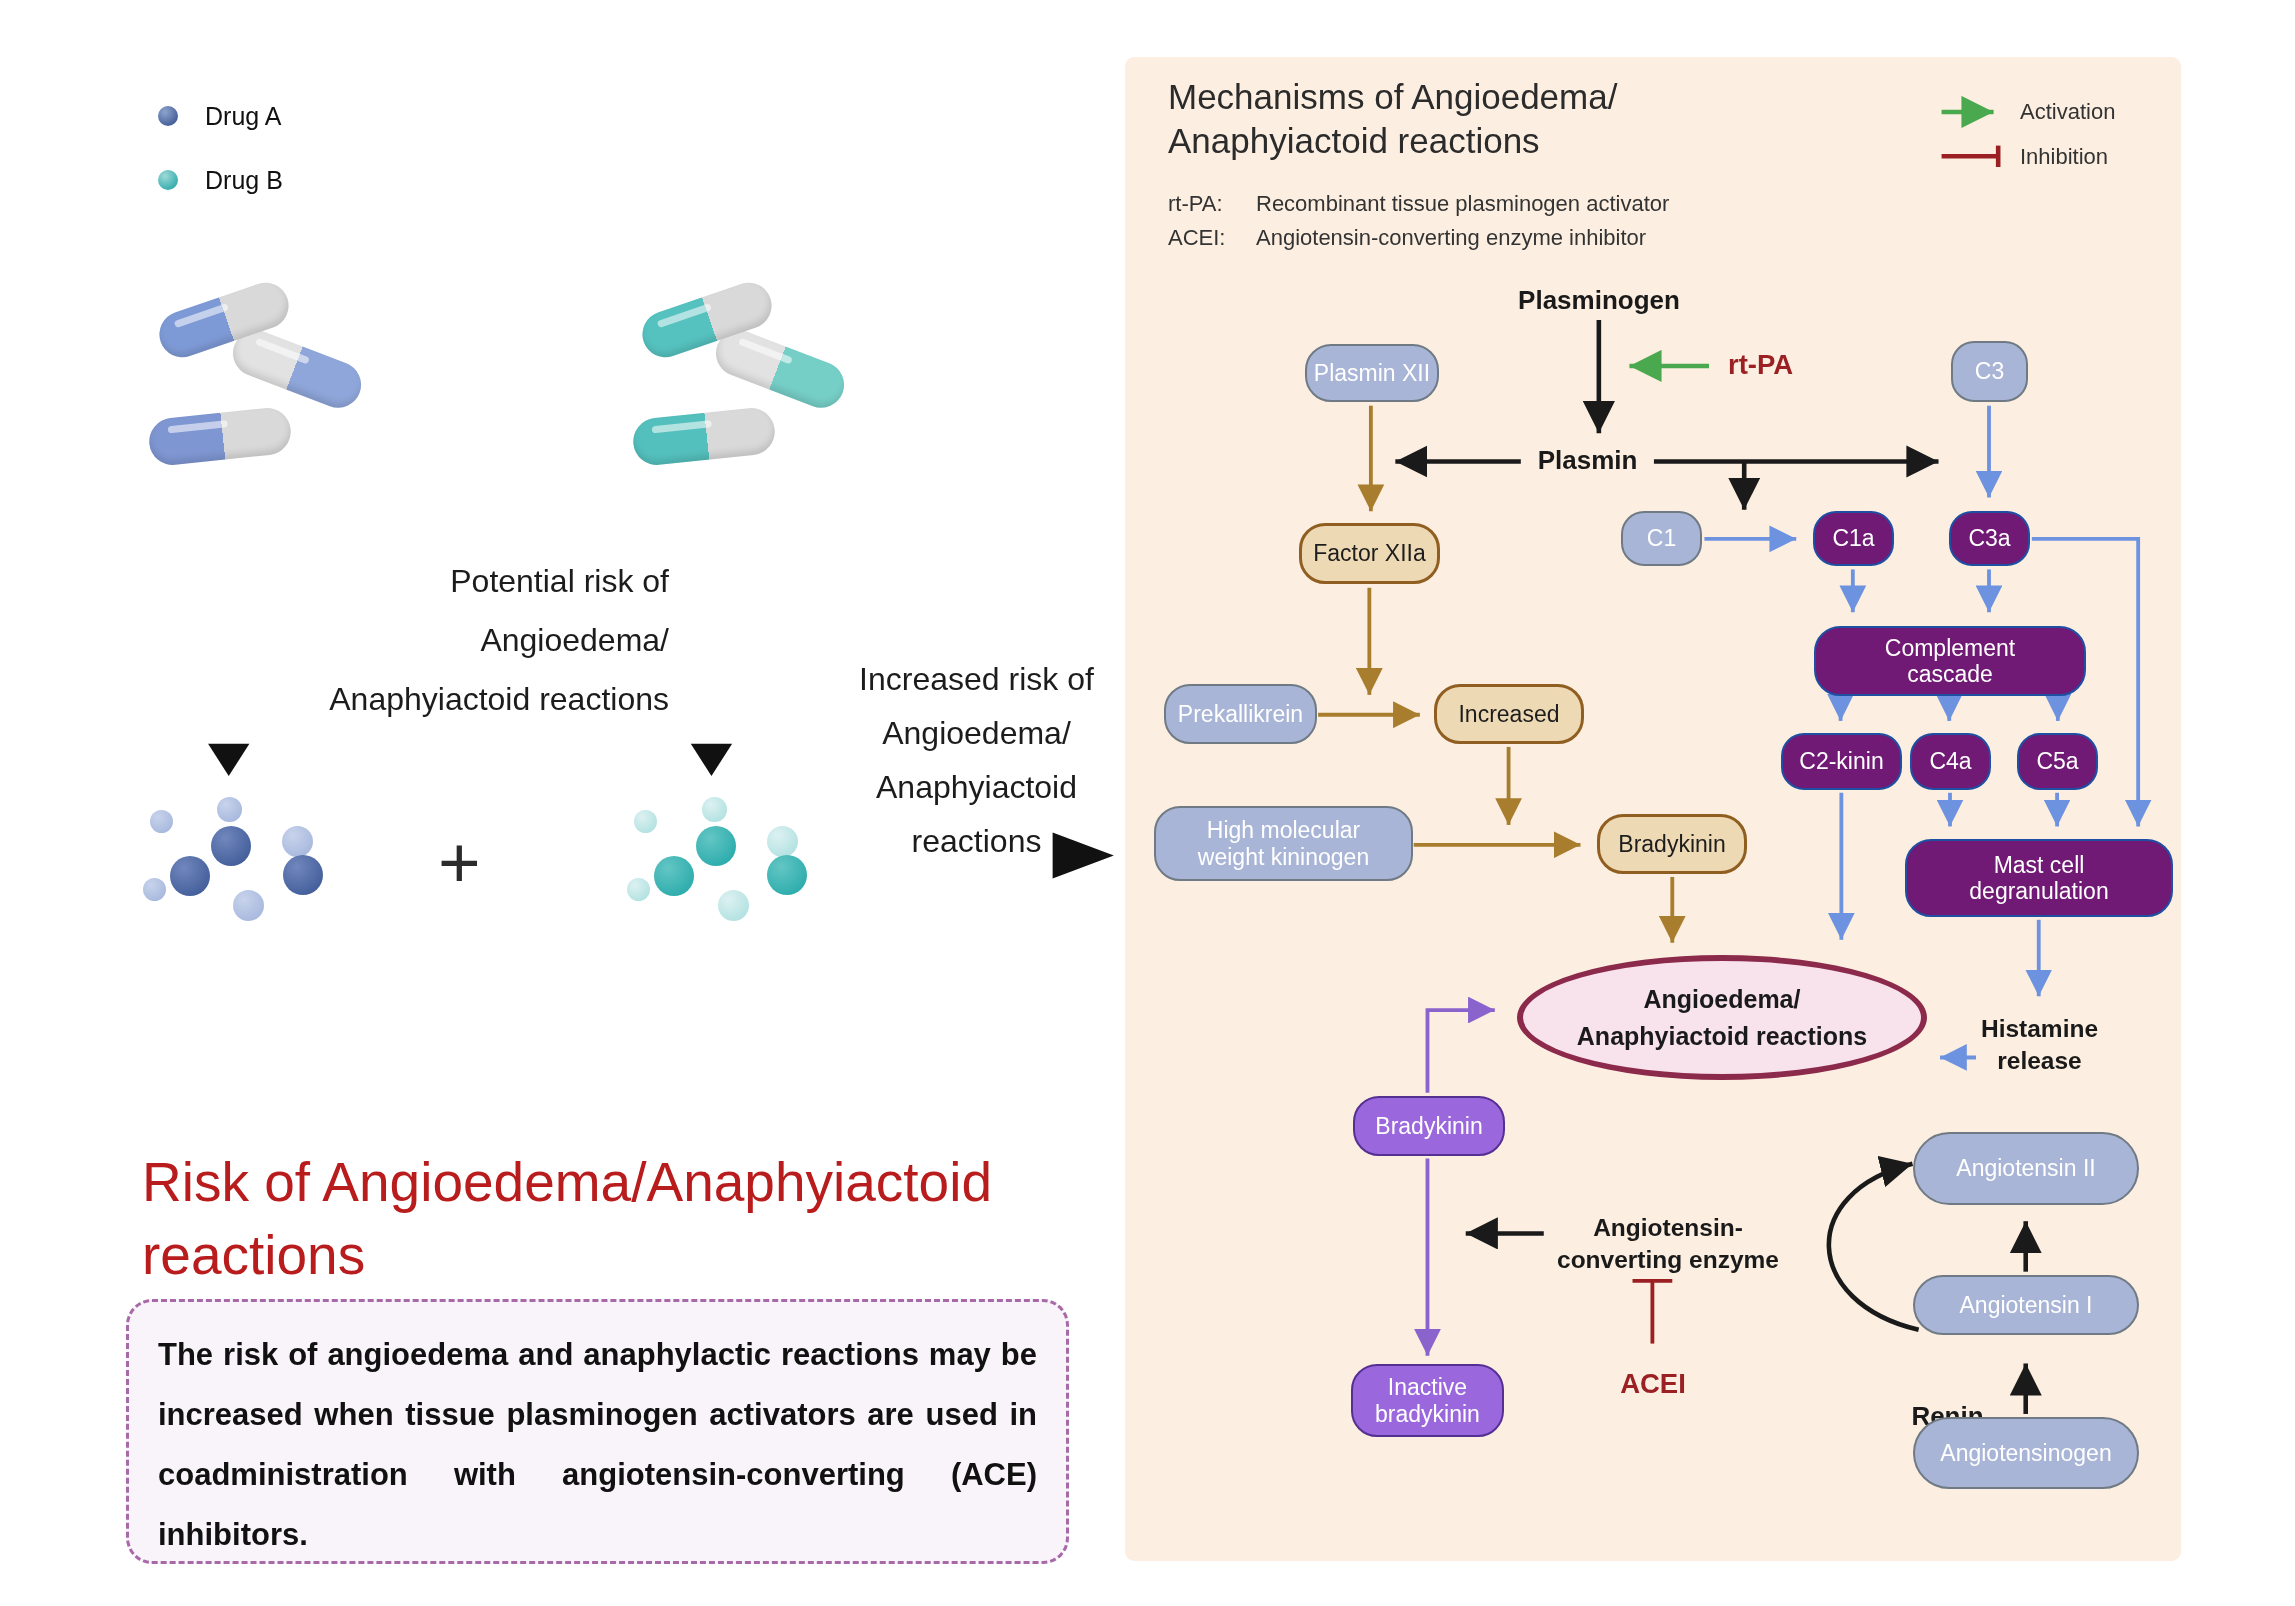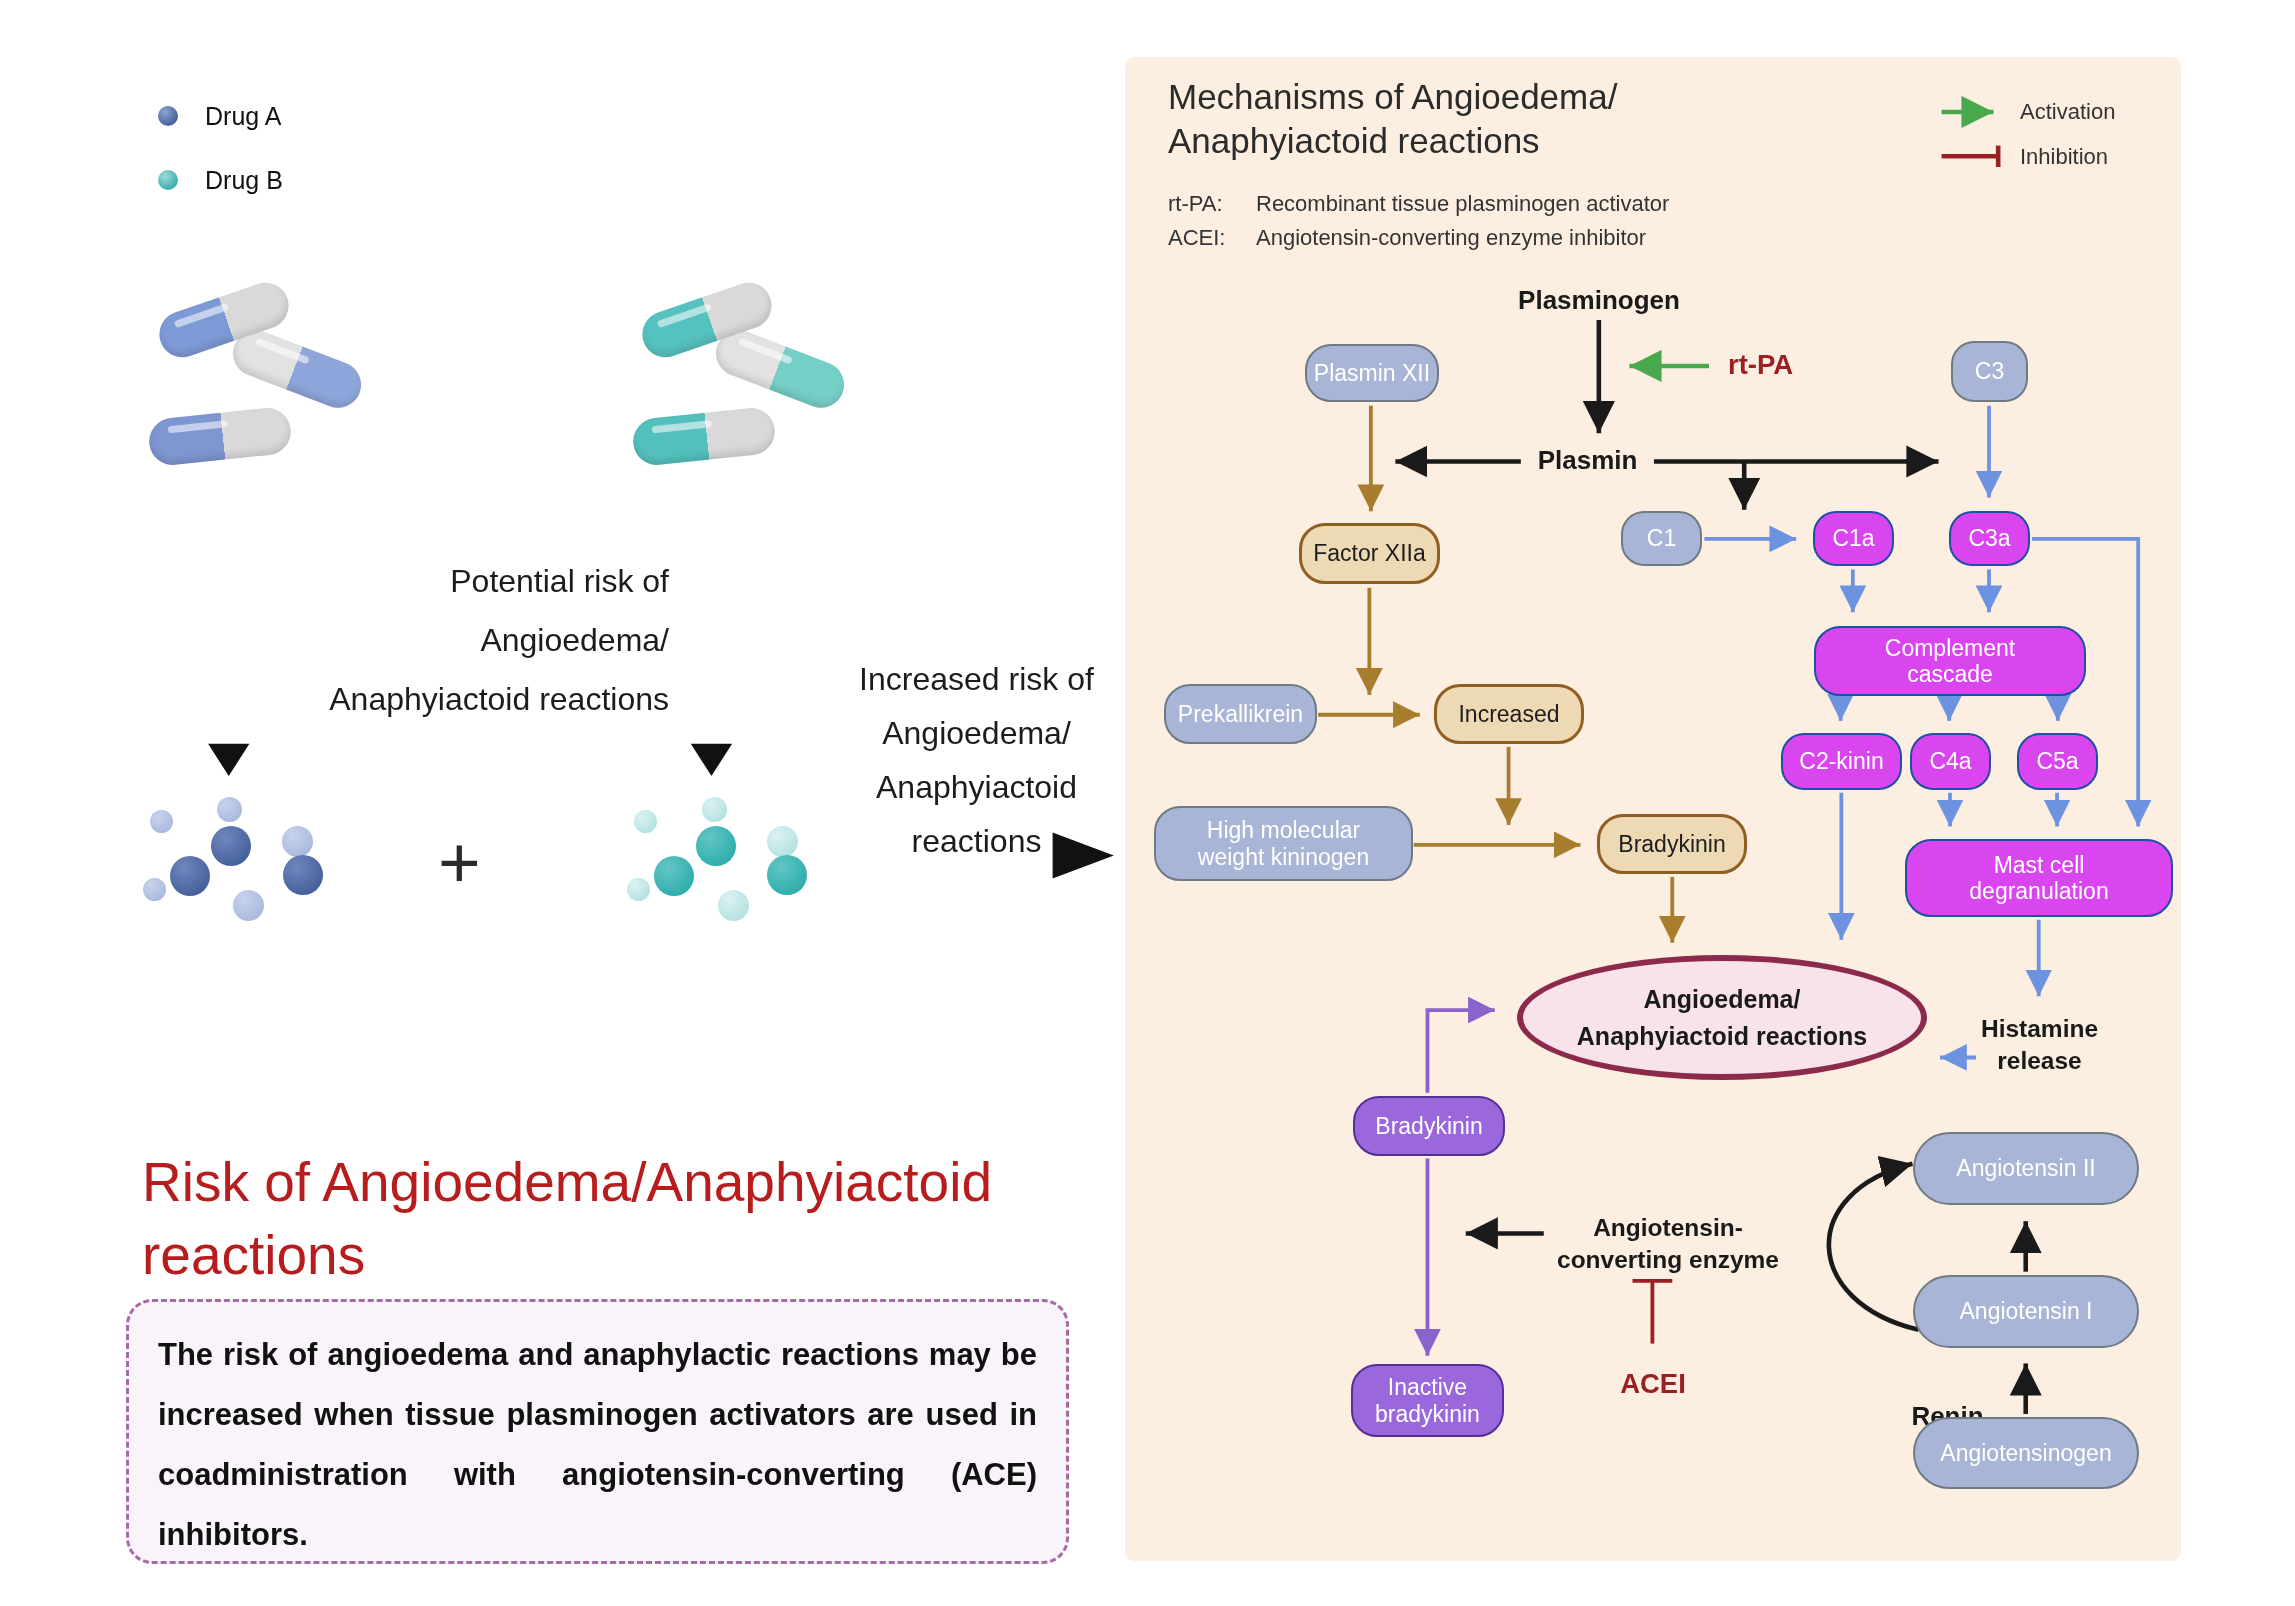--- a/index.html
+++ b/index.html
@@ -13,21 +13,21 @@
   .panel-title{position:absolute;left:1168px;top:75px;width:582px;
          font-size:35px;line-height:44px;font-weight:500;color:#2b2b2b;white-space:pre-line;}
   .abbr-label{position:absolute;font-size:22px;color:#333;width:92px;}
   .abbr-def{position:absolute;font-size:22px;color:#333;width:597px;}
   .legend-label{position:absolute;font-size:22px;color:#333;}
   
   .node{position:absolute;display:flex;align-items:center;justify-content:center;
         text-align:center;white-space:pre-line;border-radius:26px;
         font-size:23px;line-height:1.15;box-sizing:border-box;}
   .n-light{background:#a9b5d6;border:2.3px solid #6f7a84;color:#ffffff;}
-  .n-blue {background:#d946ef;border:2.3px solid #1e4fa3;color:#ffffff;}
+  .n-blue {background:#701a75;border:2.3px solid #1e4fa3;color:#ffffff;}
   .n-tan  {background:#eed9b5;border:3.1px solid #8f5e20;color:#1d1d1d;}
   .n-purple{background:#9a67dd;border:2.3px solid #553093;color:#ffffff;}
   .outcome{position:absolute;left:1517px;top:955px;width:410px;height:125px;
         background:#f8e2eb;border:6.1px solid #8c2a4c;border-radius:50%;
         display:flex;align-items:center;justify-content:center;text-align:center;
         font-size:25px;font-weight:700;color:#1a1a1a;line-height:1.45;white-space:pre-line;box-sizing:border-box;}
   .lbl{position:absolute;color:#1a1a1a;text-align:center;white-space:pre-line;}
   .lbl-bold{font-weight:700;}
   .red{color:#9b2023;}
   
@@ -233,21 +233,21 @@
   <div class="node n-tan" style="left:1434px;top:684px;width:150px;height:60px;">Increased</div>
   <div class="node n-light" style="left:1154px;top:806px;width:259px;height:75px;">High molecular
 weight kininogen</div>
   <div class="node n-tan" style="left:1597px;top:814px;width:150px;height:60px;">Bradykinin</div>
   <div class="outcome">Angioedema/
 Anaphyiactoid reactions</div>
   <div class="node n-purple" style="left:1353px;top:1096px;width:152px;height:60px;">Bradykinin</div>
   <div class="node n-purple" style="left:1351px;top:1364px;width:153px;height:73px;">Inactive
 bradykinin</div>
   <div class="node n-light" style="left:1913px;top:1132px;width:226px;height:73px;border-radius:37px;">Angiotensin II</div>
-  <div class="node n-light" style="left:1913px;top:1275px;width:226px;height:73px;border-radius:37px;">Angiotensin I</div>
+  <div class="node n-light" style="left:1913px;top:1275px;width:226px;height:60px;border-radius:37px;">Angiotensin I</div>
   <div class="node n-light" style="left:1913px;top:1417px;width:226px;height:72px;border-radius:37px;">Angiotensinogen</div>
 
   <div id="dots">
       <div class="mdot" style="left: 217px; top: 797px; width: 24.5px; height: 24.5px; background: radial-gradient(circle at 35% 30%, rgb(200, 211, 236), rgb(169, 186, 222) 75%);"></div>
       <div class="mdot" style="left: 150px; top: 810px; width: 23px; height: 23px; background: radial-gradient(circle at 35% 30%, rgb(200, 211, 236), rgb(169, 186, 222) 75%);"></div>
       <div class="mdot" style="left: 211px; top: 826px; width: 40px; height: 40px; background: radial-gradient(circle at 35% 30%, rgb(113, 135, 189), rgb(69, 96, 156) 75%);"></div>
       <div class="mdot" style="left: 282px; top: 826px; width: 31px; height: 31px; background: radial-gradient(circle at 35% 30%, rgb(200, 211, 236), rgb(169, 186, 222) 75%);"></div>
       <div class="mdot" style="left: 170px; top: 856px; width: 40px; height: 40px; background: radial-gradient(circle at 35% 30%, rgb(113, 135, 189), rgb(69, 96, 156) 75%);"></div>
       <div class="mdot" style="left: 283px; top: 855px; width: 40px; height: 40px; background: radial-gradient(circle at 35% 30%, rgb(113, 135, 189), rgb(69, 96, 156) 75%);"></div>
       <div class="mdot" style="left: 143px; top: 878px; width: 23px; height: 23px; background: radial-gradient(circle at 35% 30%, rgb(200, 211, 236), rgb(169, 186, 222) 75%);"></div>

